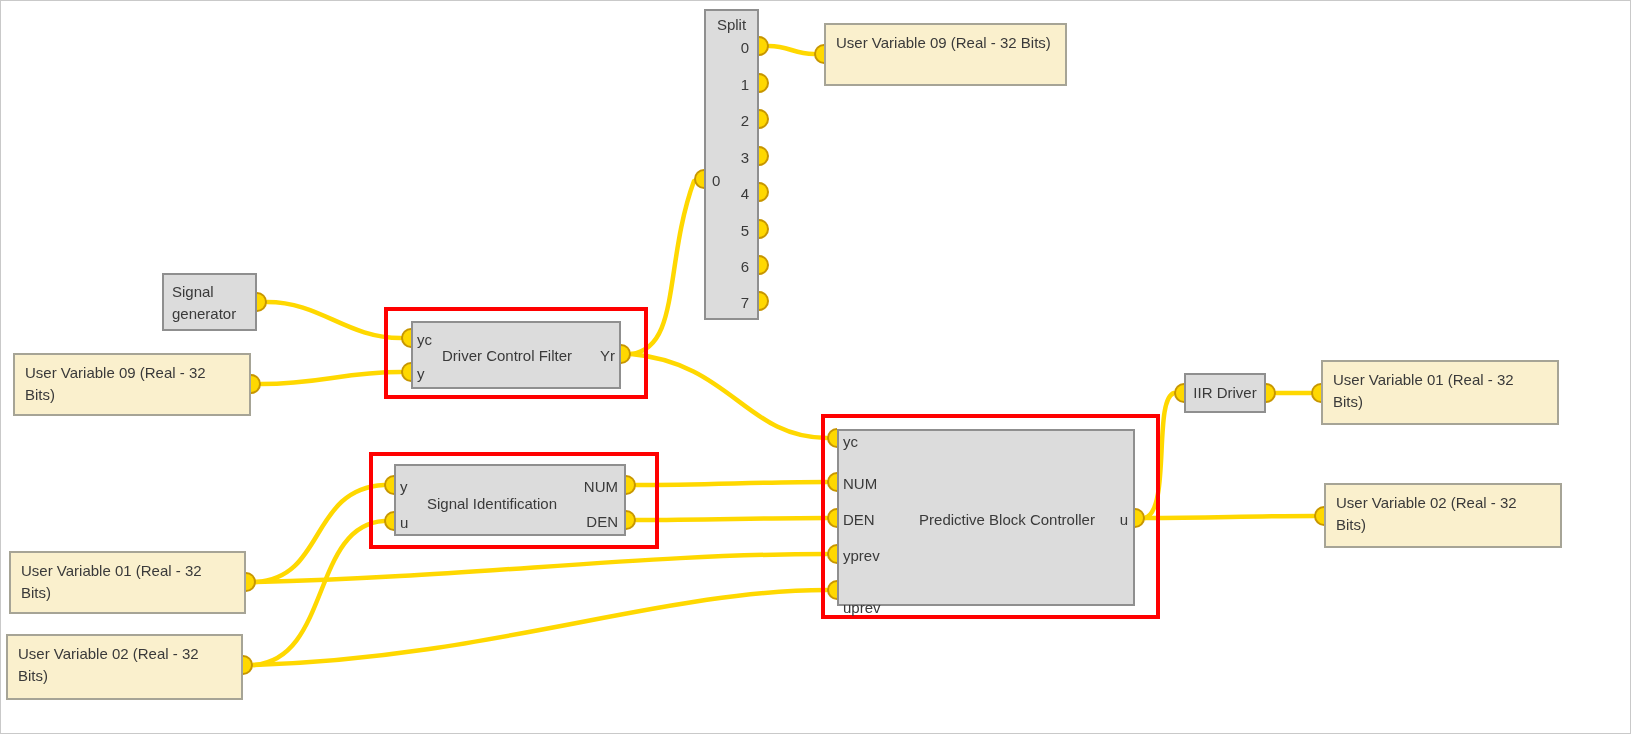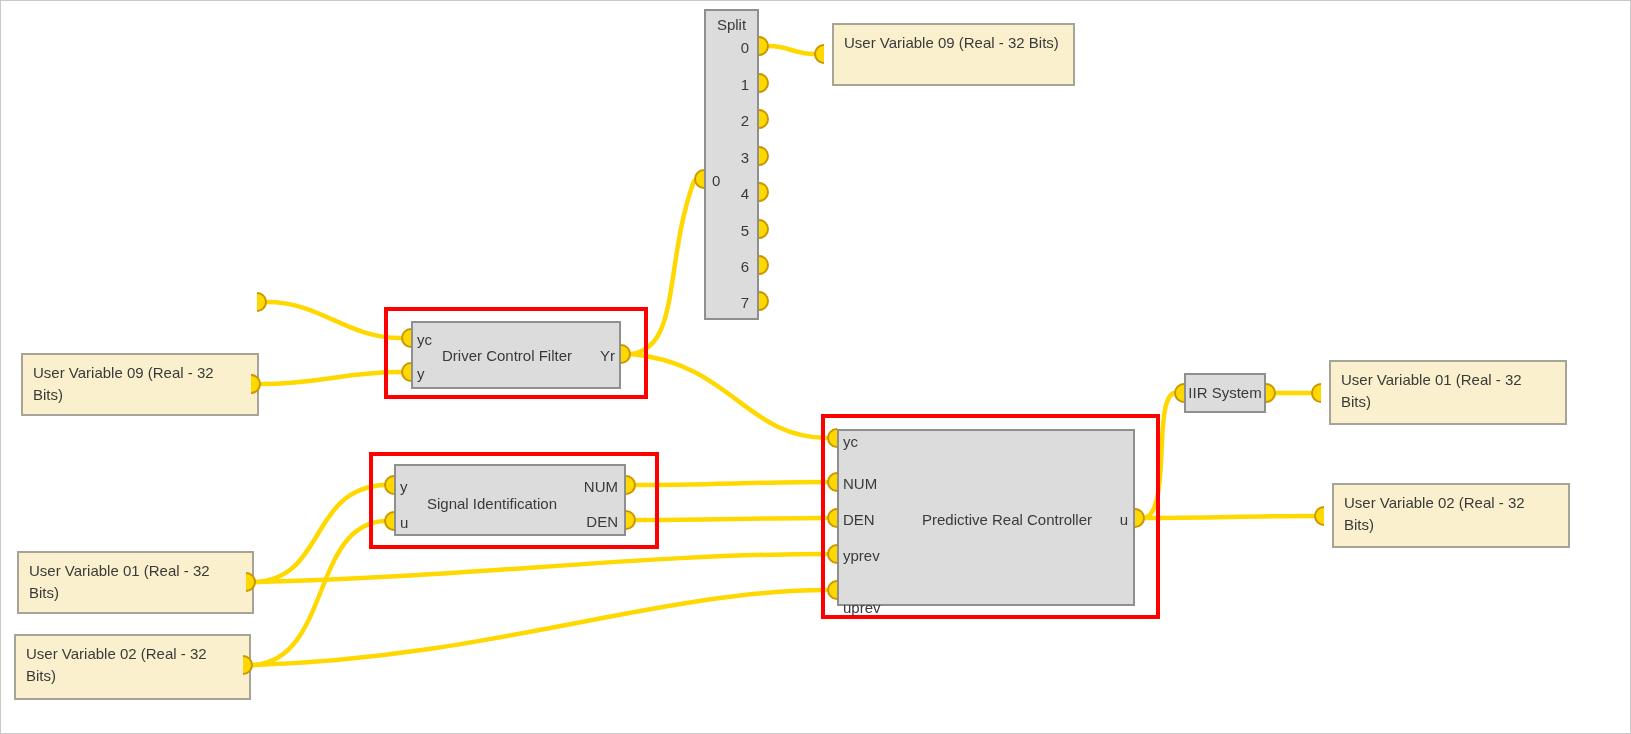--- a/index.html
+++ b/index.html
@@ -9,21 +9,21 @@
     --highlight:#ff0000; --text:#3a3a3a;
   }
   html,body{margin:0;padding:0;background:#fff;}
   .canvas{position:relative;width:1631px;height:734px;background:#ffffff;border:1px solid #c9c9c9;
     box-sizing:border-box;font-family:"Liberation Sans",sans-serif;color:var(--text);overflow:hidden;}
   svg.wires{position:absolute;left:0;top:0;z-index:1;}
   .wire{fill:none;stroke:var(--wire);stroke-width:4.5;stroke-linecap:round;}
   .hl{position:absolute;border:4px solid var(--highlight);box-sizing:border-box;z-index:2;background:transparent;}
   .blk{position:absolute;box-sizing:border-box;font-size:15px;z-index:3;}
   .gray{background:var(--gray-fill);border:2px solid var(--gray-border);}
-  .yellow{background:var(--yellow-fill);border:2px solid var(--yellow-border);padding:7px 10px;line-height:22px;margin-left:8px;}
+  .yellow{background:var(--yellow-fill);border:2px solid var(--yellow-border);padding:7px 10px;line-height:22px;}
   .port{position:absolute;box-sizing:border-box;width:10px;height:20px;background:var(--port-fill);
     border:2px solid var(--port-border);z-index:4;}
   .port.r{border-radius:0 10px 10px 0;border-left:none;}
   .port.l{border-radius:10px 0 0 10px;border-right:none;}
   .plabel{position:absolute;font-size:15px;line-height:20px;white-space:nowrap;}
   .clabel{position:absolute;font-size:15px;line-height:20px;text-align:center;white-space:nowrap;}
   .ttl{position:absolute;top:4px;left:0;right:0;text-align:center;font-size:15px;line-height:20px;}
 </style>
 </head>
 <body>
@@ -71,20 +71,23 @@
   <div class="port r" style="left:758px;top:181px"></div>
   <div class="port r" style="left:758px;top:218px"></div>
   <div class="port r" style="left:758px;top:254px"></div>
   <div class="port r" style="left:758px;top:290px"></div>
 
   <div class="blk yellow" style="left:823px;top:22px;width:243px;height:63px">
     <span>User Variable 09 (Real - 32 Bits)</span>
   </div>
   <div class="port l" style="left:813px;top:43px"></div>
 
+  <div class="blk gray" style="left:161px;top:272px;width:95px;height:58px;padding:6px 8px;line-height:22px">
+    <span>Signal generator</span>
+  </div>
   <div class="port r" style="left:256px;top:291px"></div>
 
   <div class="blk yellow" style="left:12px;top:352px;width:238px;height:63px">
     <span>User Variable 09 (Real - 32 Bits)</span>
   </div>
   <div class="port r" style="left:250px;top:373px"></div>
 
   <div class="blk gray" style="left:410px;top:320px;width:210px;height:68px">
     <div class="plabel" style="left:4px;top:7px">yc</div>
     <div class="plabel" style="left:4px;top:41px">y</div>
@@ -116,32 +119,32 @@
     <span>User Variable 02 (Real - 32 Bits)</span>
   </div>
   <div class="port r" style="left:242px;top:654px"></div>
 
   <div class="blk gray" style="left:836px;top:428px;width:298px;height:177px">
     <div class="plabel" style="left:4px;top:1px">yc</div>
     <div class="plabel" style="left:4px;top:43px">NUM</div>
     <div class="plabel" style="left:4px;top:79px">DEN</div>
     <div class="plabel" style="left:4px;top:115px">yprev</div>
     <div class="plabel" style="left:4px;top:167px">uprev</div>
-    <div class="clabel" style="left:56px;right:14px;top:79px">Predictive Real Controller</div>
+    <div class="clabel" style="left:56px;right:14px;top:79px">Predictive Block Controller</div>
     <div class="plabel" style="right:5px;top:79px">u</div>
   </div>
   <div class="port l" style="left:826px;top:427px"></div>
   <div class="port l" style="left:826px;top:471px"></div>
   <div class="port l" style="left:826px;top:507px"></div>
   <div class="port l" style="left:826px;top:543px"></div>
   <div class="port l" style="left:826px;top:579px"></div>
   <div class="port r" style="left:1134px;top:507px"></div>
 
   <div class="blk gray" style="left:1183px;top:372px;width:82px;height:40px">
-    <div class="clabel" style="left:0;right:0;top:8px">IIR System</div>
+    <div class="clabel" style="left:0;right:0;top:8px">IIR Driver</div>
   </div>
   <div class="port l" style="left:1173px;top:382px"></div>
   <div class="port r" style="left:1265px;top:382px"></div>
 
   <div class="blk yellow" style="left:1320px;top:359px;width:238px;height:65px">
     <span>User Variable 01 (Real - 32 Bits)</span>
   </div>
   <div class="port l" style="left:1310px;top:382px"></div>
 
   <div class="blk yellow" style="left:1323px;top:482px;width:238px;height:65px">

